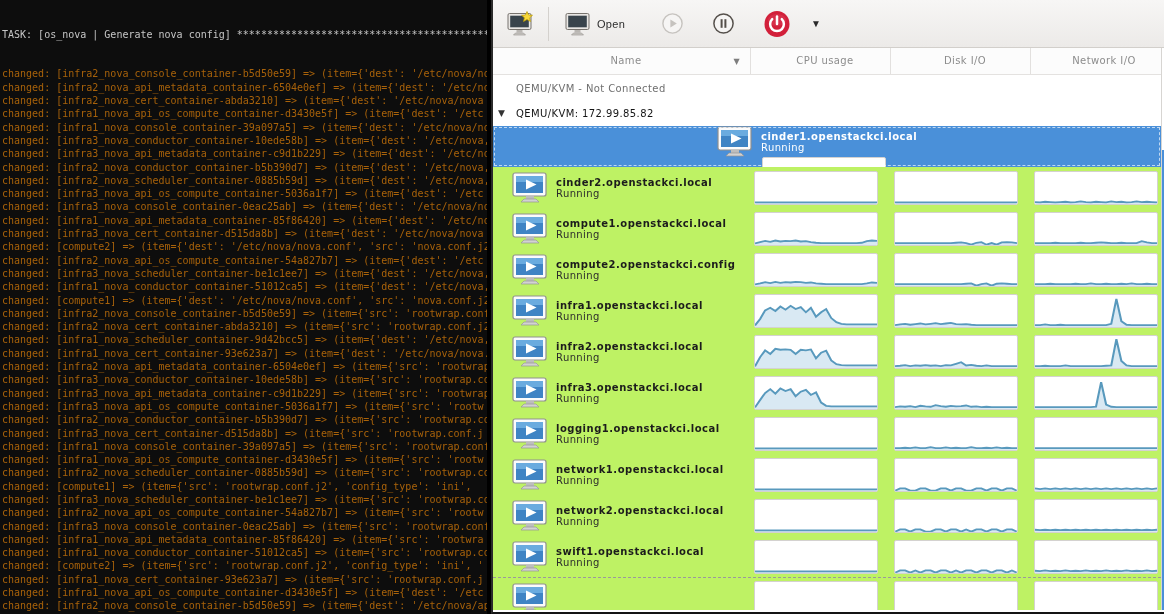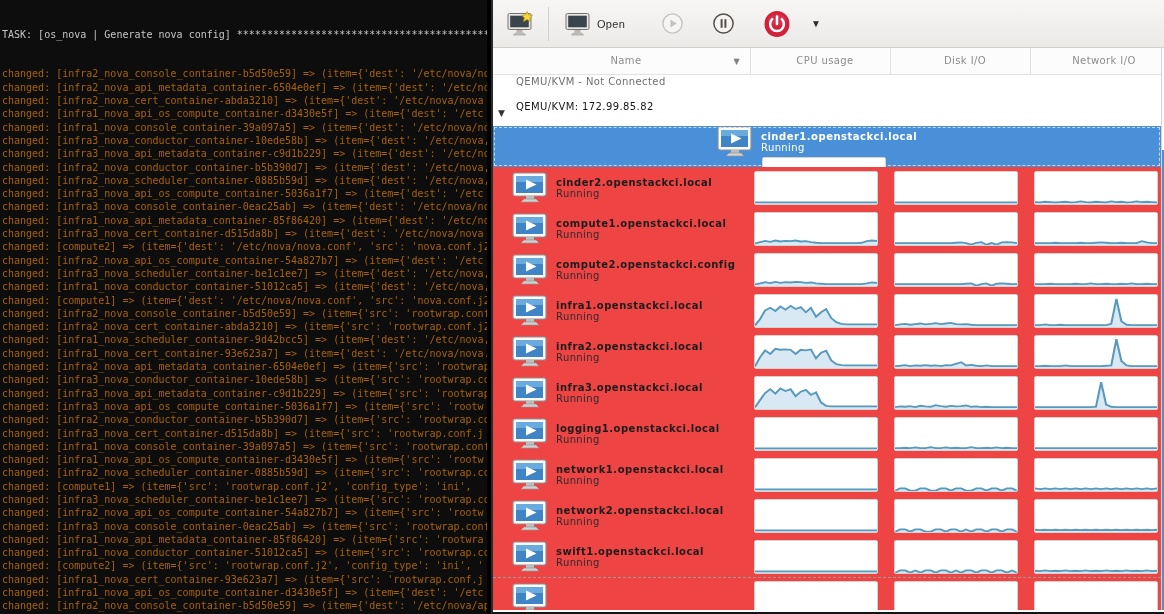--- a/index.html
+++ b/index.html
@@ -38,27 +38,27 @@
 
   .list-header { height:27px; display:flex; background:#fcfcfc; border-bottom:1px solid #e4e2e0; }
   .hcell { border-right:1px solid #e2e0de; font-size:10px; color:#8c8c8c; letter-spacing:.4px; padding:7px 0 0 9px; position:relative;text-align:center; }
   .hcell.name { width:258px; }
   .hcell.cpu, .hcell.disk { width:140px; }
   .hcell.net { flex:1; border-right:none; }
   .sort-arrow { position:absolute; right:10px; top:9px; font-size:8px; color:#7e7e7e; }
 
   .vm-list { position:absolute; top:76px; left:0; right:7px; bottom:2px; overflow:hidden; background:#fff; }
 
-  .conn-row { height:25px; position:relative; display:flex; align-items:flex-start; padding-left:23px; }
+  .conn-row { height:25px; position:relative; display:flex; align-items:center; padding-left:23px; }
   .conn-label { font-size:10px; color:#6f6f6f; letter-spacing:.4px; }
   .conn-row.expanded .conn-label { color:#141414; }
   .expander { display:none; position:absolute; left:5px; top:7px; font-size:9px; color:#333; }
   .conn-row.expanded .expander { display:block; }
 
-  .vm-row { height:41px; display:flex; align-items:center; position:relative; background:#ef4444; }
+  .vm-row { height:41px; display:flex; align-items:center; position:relative; background:#bef264; }
   .vm-row.selected { background:#4a90d9; outline:1px dashed rgba(255,255,255,.65); outline-offset:-2px;flex-direction:column; }
   .vm-name-cell { width:258px; display:flex; align-items:center; padding-left:19px; }
   .vm-icon { width:36px; height:31px; flex:none; }
   .vm-text { margin-left:8px; overflow:hidden; }
   .vm-name { font-size:10px; font-weight:bold; color:#1c1c1c; letter-spacing:.5px; white-space:nowrap; }
   .vm-status { font-size:10px; color:#2b2b2b; letter-spacing:.4px; }
   .vm-row.selected .vm-name, .vm-row.selected .vm-status { color:#fff; }
   .cell { width:140px; flex:none; }
   .cell.net { width:132px; }
   .graph-box { margin-left:5px; width:124px; height:34px; background:#fff; border:1px solid #d4d2d0; border-radius:2px; overflow:hidden; }

